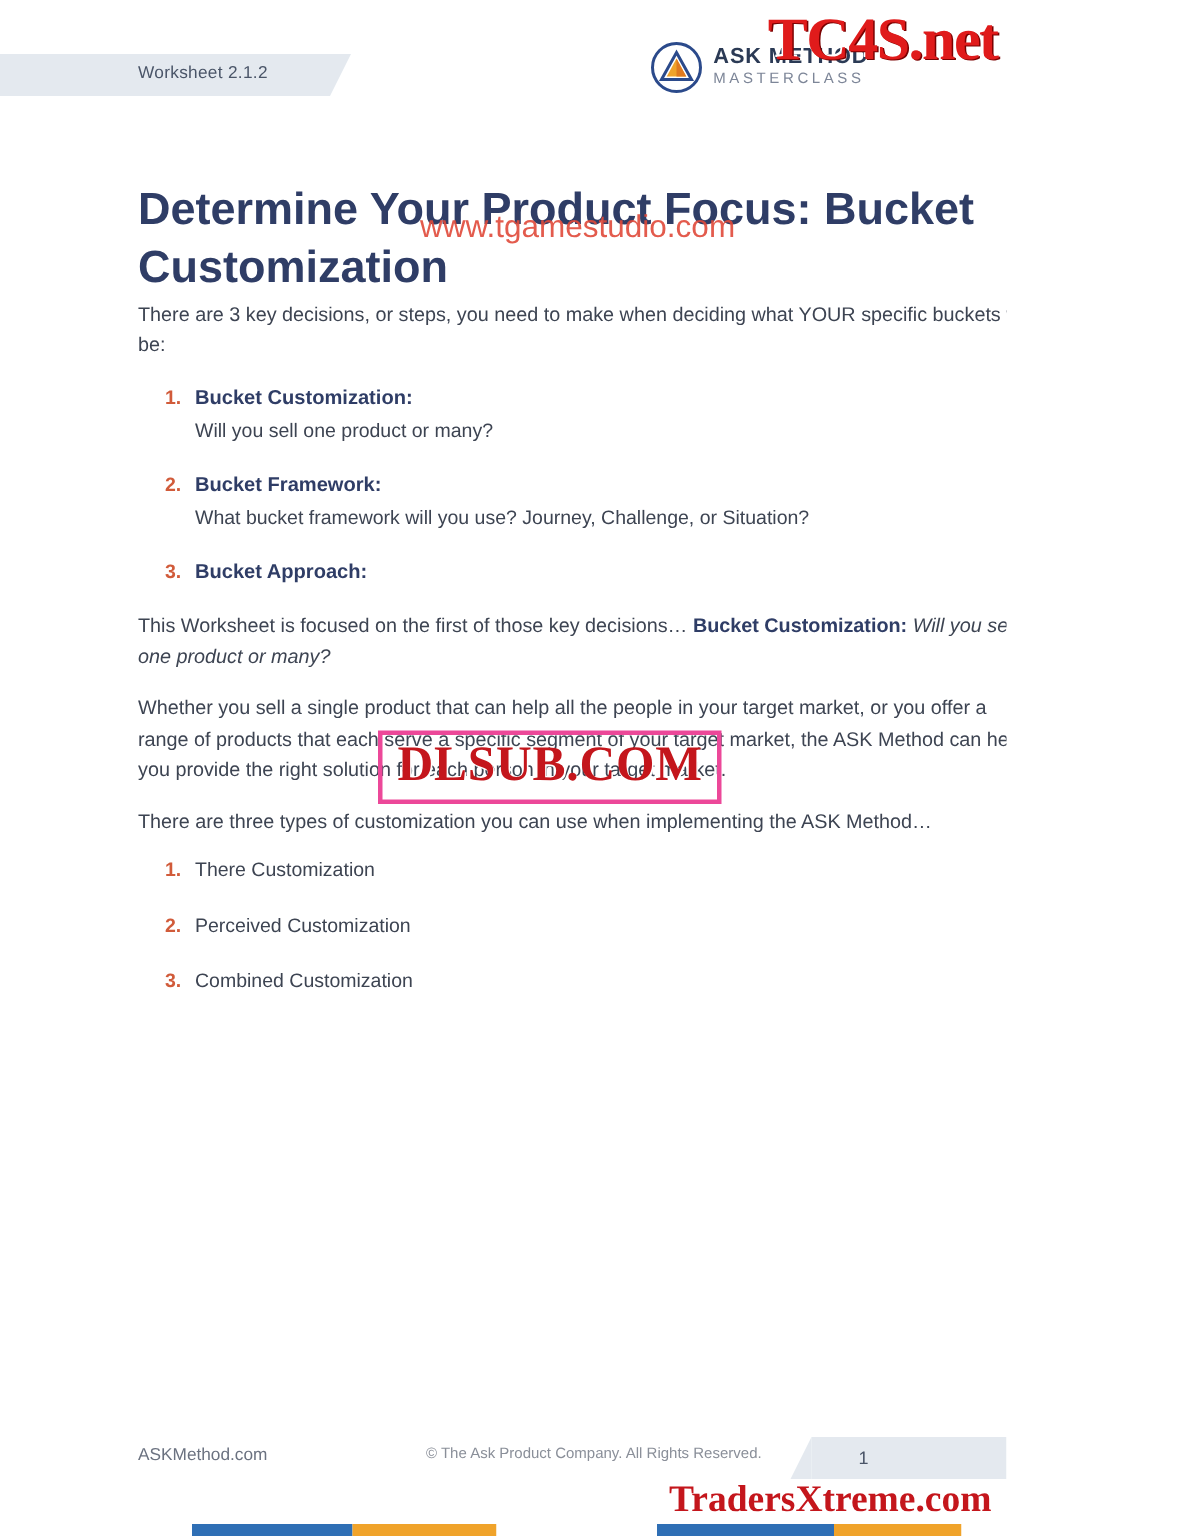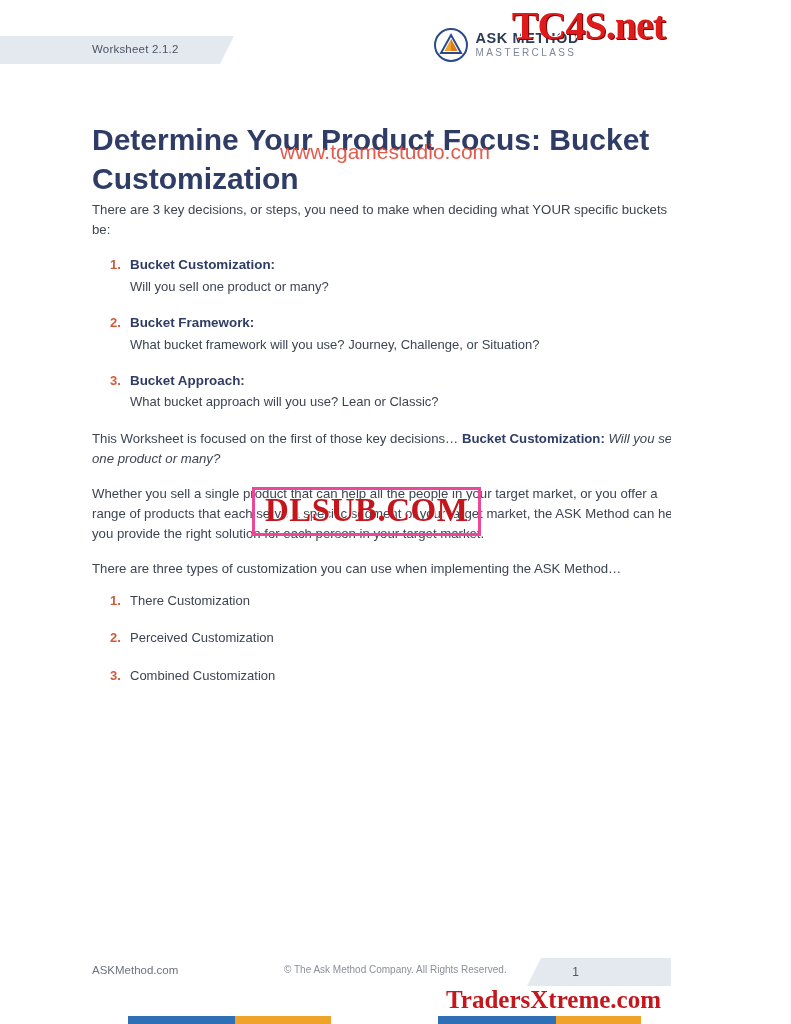--- a/index.html
+++ b/index.html
@@ -302,40 +302,39 @@
       <li>
         <span class="decision-title">Bucket Customization:</span>
         <span class="decision-desc">Will you sell one product or many?</span>
       </li>
       <li>
         <span class="decision-title">Bucket Framework:</span>
         <span class="decision-desc">What bucket framework will you use? Journey, Challenge, or Situation?</span>
       </li>
       <li>
         <span class="decision-title">Bucket Approach:</span>
-        <span class="decision-desc">What bucket approach will you use? Lean or Classic?</span>
       </li>
     </ol>
 
     <p class="para"><span>This Worksheet is focused on the first of those key decisions… </span><span class="b">Bucket Customization:</span><span class="i"> Will you sell one product or many?</span></p>
 
     <p class="para">Whether you sell a single product that can help all the people in your target market, or you offer a range of products that each serve a specific segment of your target market, the ASK Method can help you provide the right solution for each person in your target market.</p>
 
     <p class="para tight">There are three types of customization you can use when implementing the ASK Method…</p>
 
     <ol class="types">
       <li>There Customization</li>
       <li>Perceived Customization</li>
       <li>Combined Customization</li>
     </ol>
 
   </div>
 
   <div class="footer-left">ASKMethod.com</div>
-  <div class="footer-center">© The Ask Method Company. All Rights Reserved.</div>
+  <div class="footer-center">© The Ask Product Company. All Rights Reserved.</div>
   <div class="page-tab"></div>
   <div class="page-number">1</div>
 
   <div class="bottom-bar">
     <span style="flex:1.2;background:#ffffff"></span>
     <span style="flex:1;background:#2f6fb5"></span>
     <span style="flex:0.9;background:#f0a32a"></span>
     <span style="flex:1;background:#ffffff"></span>
     <span style="flex:1.1;background:#2f6fb5"></span>
     <span style="flex:0.8;background:#f0a32a"></span>

